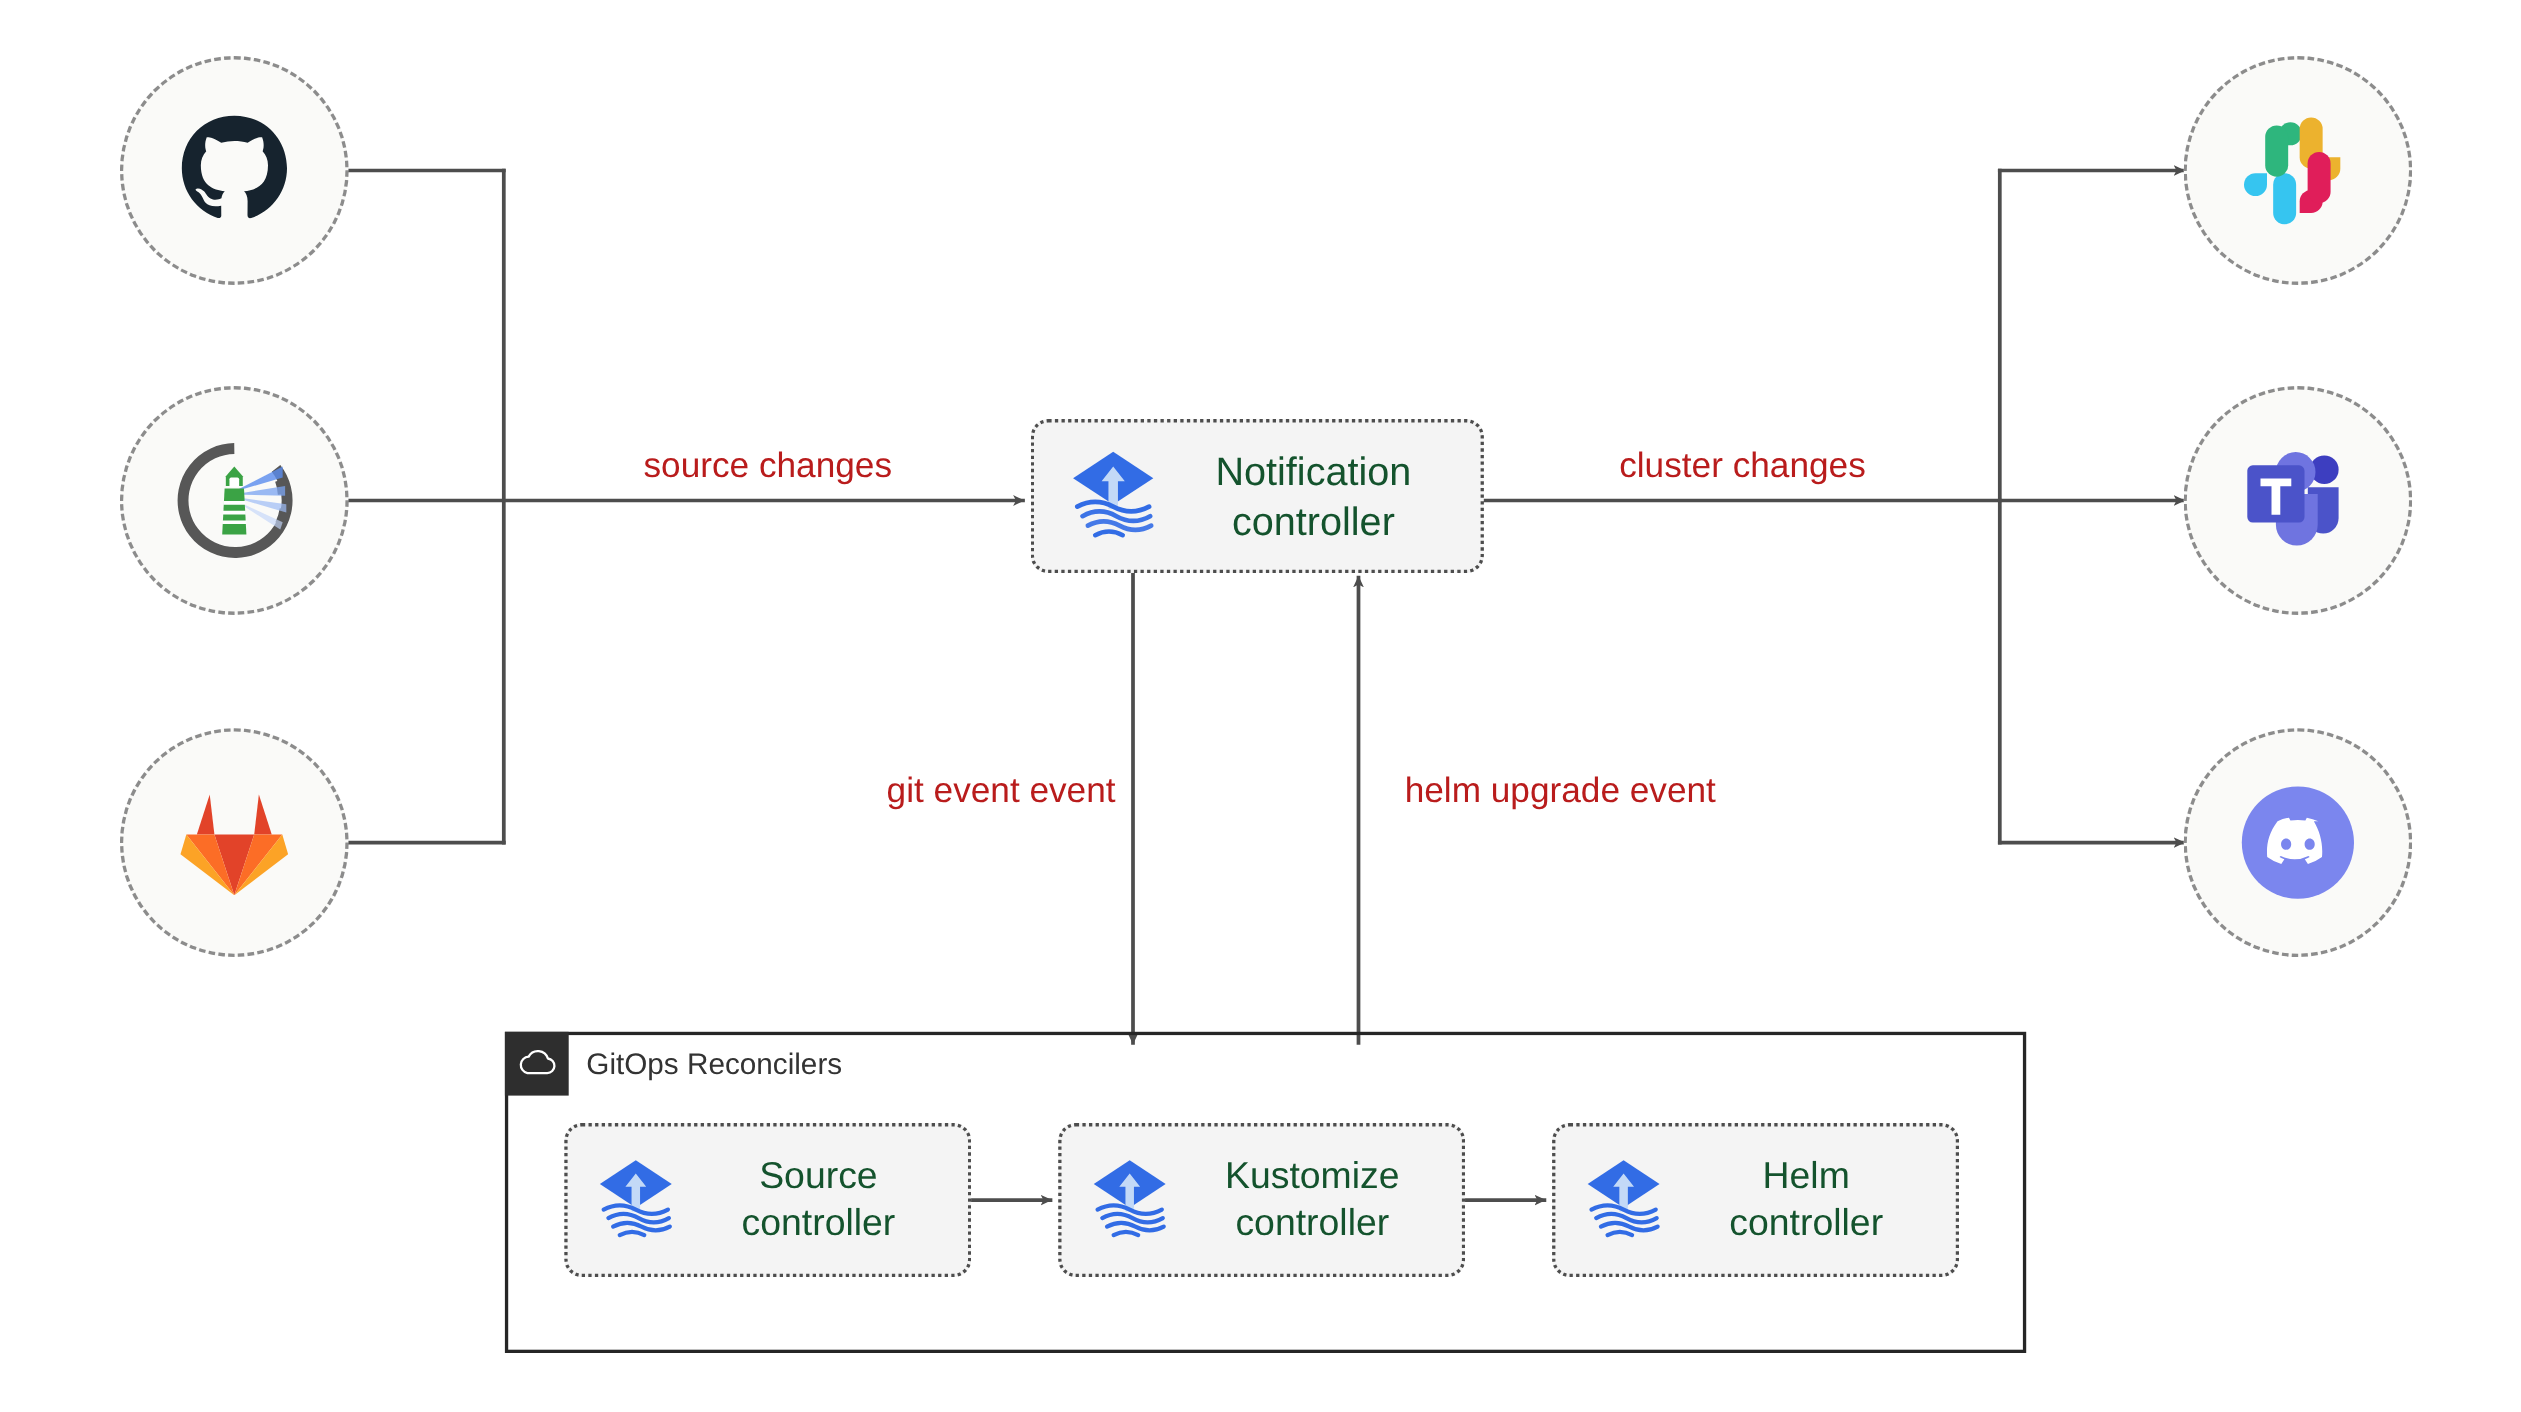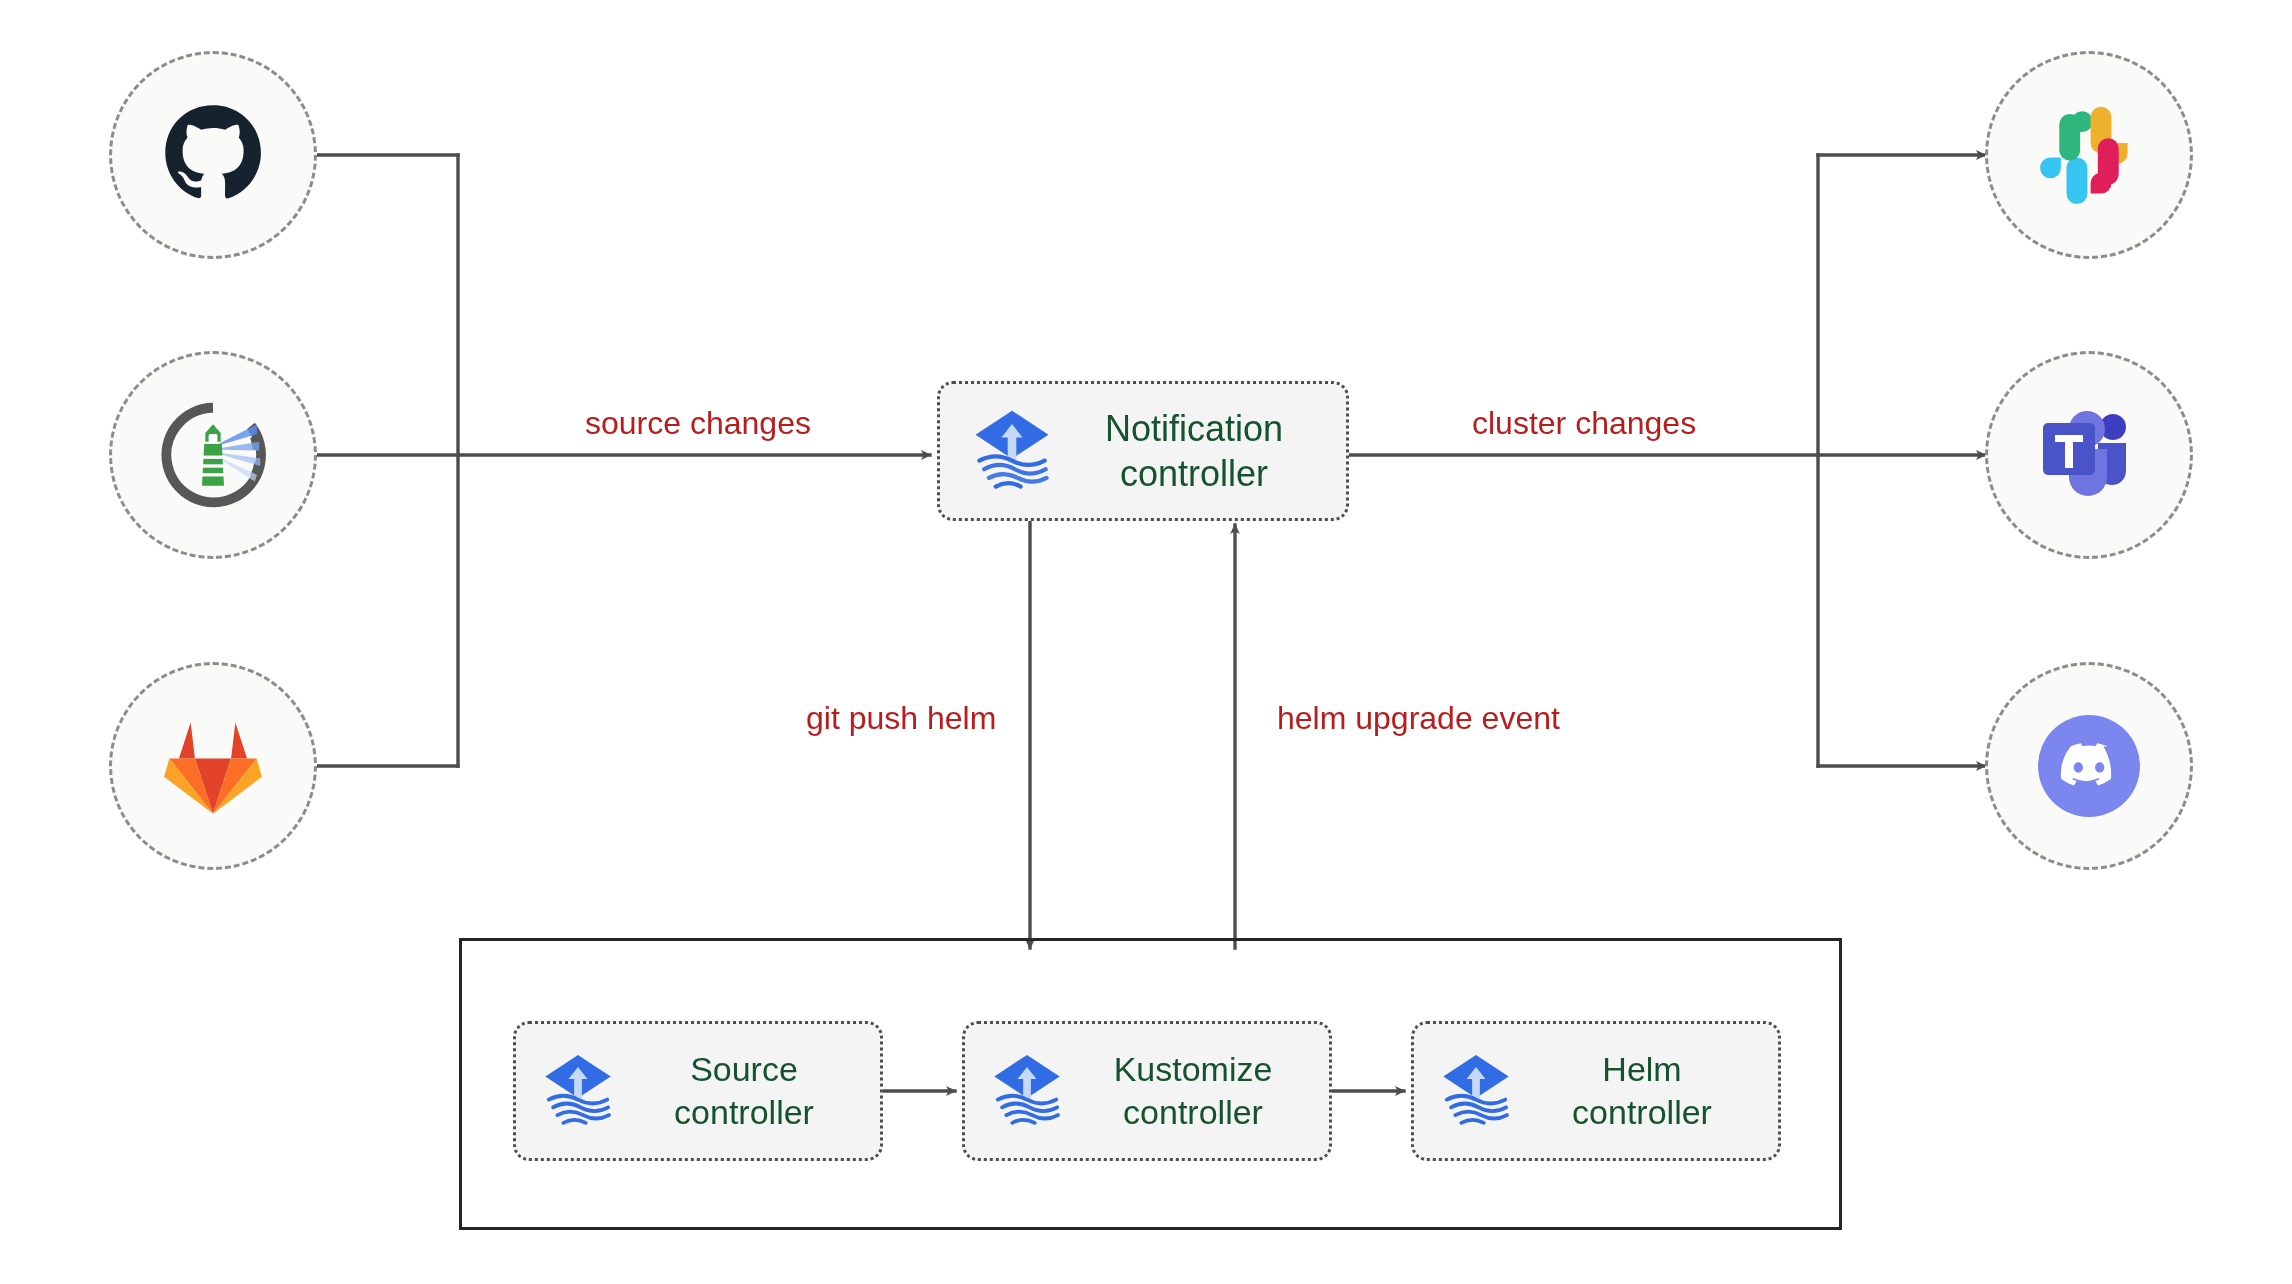--- a/index.html
+++ b/index.html
@@ -271,20 +271,28 @@
           <path d="M33 87 Q46 80 59 87"></path>
         </g>
       </svg>
     </span>
     <span class="ctrl-label">Notification
 controller</span>
   </div>
 
   <div id="gitops-container"></div>
 
+  <div id="gitops-header">
+    <span id="gitops-icon-tile">
+      <svg width="38" height="26" viewBox="0 0 40 26" aria-hidden="true">
+        <path fill="none" stroke="#ffffff" stroke-width="2.2" stroke-linejoin="round" d="M11 22h19a7 7 0 0 0 .6-13.96A10 10 0 0 0 12.2 6.2 8 8 0 0 0 11 22z"></path>
+      </svg>
+    </span>
+    <span id="gitops-title">GitOps Reconcilers</span>
+  </div>
 
   <div class="ctrl-box reconciler-box" id="source-controller">
     <span class="ctrl-logo">
       <svg width="86" height="86" viewBox="0 0 100 100" aria-hidden="true">
         <path fill="#326ce5" d="M50 8 L88 33 L50 58 L12 33 Z"></path>
         <path fill="#c3d9f7" d="M50 22 L61 36 L54.5 36 L54.5 62 L45.5 62 L45.5 36 L39 36 Z"></path>
         <g stroke="#326ce5" stroke-width="4.4" fill="none" stroke-linecap="round">
           <path d="M16 60 Q33 51 50 60 Q67 69 84 60"></path>
           <path d="M21 69 Q37 60 53 69 Q69 78 85 69"></path>
           <path d="M26 78 Q41 70 56 78 Q71 86 86 78"></path>
@@ -327,17 +335,17 @@
       </svg>
     </span>
     <span class="ctrl-label">Helm
 controller</span>
   </div>
 
   <div class="edge-label" id="label-source-changes">source changes</div>
 
   <div class="edge-label" id="label-cluster-changes">cluster changes</div>
 
-  <div class="edge-label" id="label-git-push">git push helm</div>
+  <div class="edge-label" id="label-git-push">git event event</div>
 
   <div class="edge-label" id="label-helm-upgrade">helm upgrade event</div>
 
 </div>
 
 </body></html>

